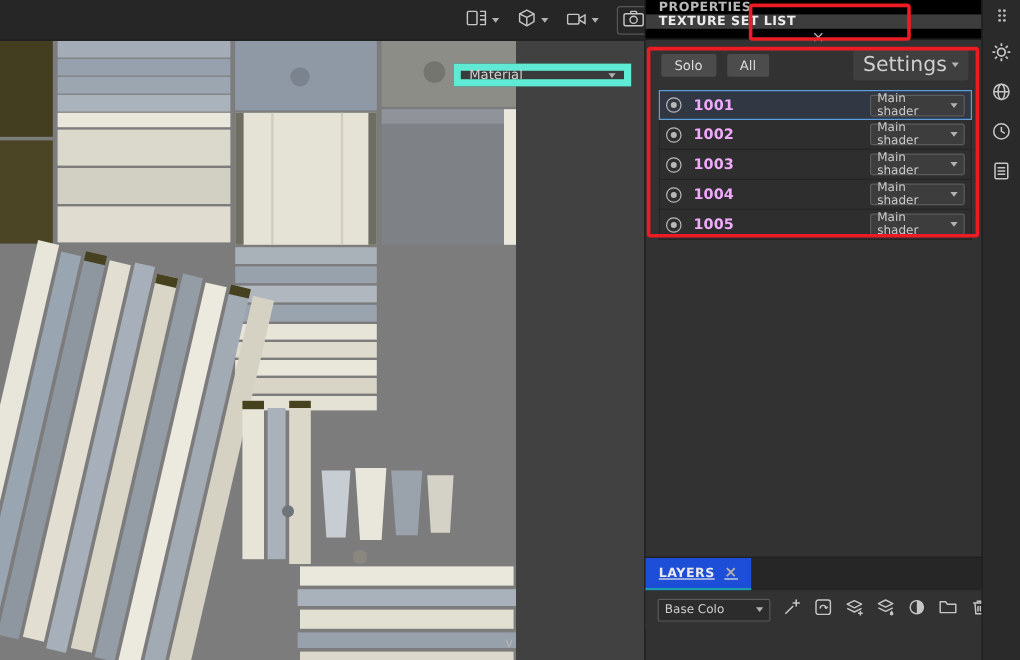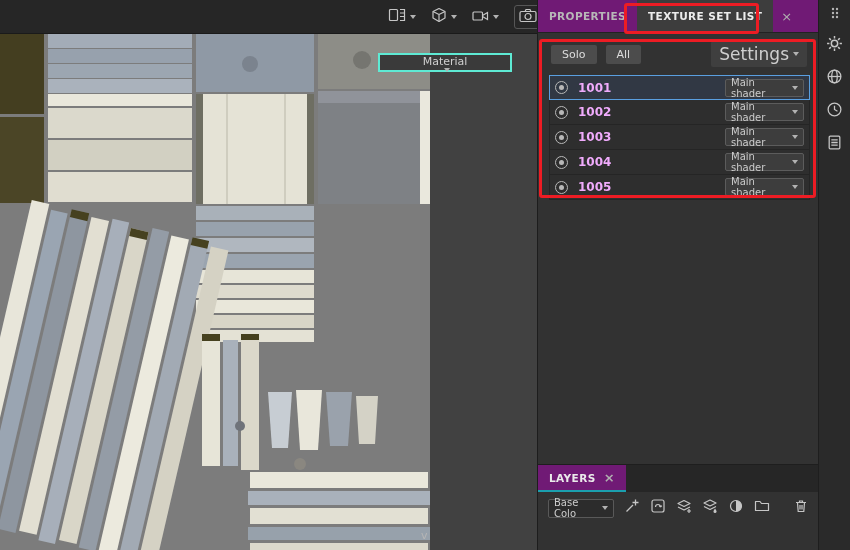--- a/index.html
+++ b/index.html
@@ -10,47 +10,47 @@
   
   .topbar { position:absolute; left:0; top:0; width:537px; height:34px; background:#262626; border-bottom:1px solid #1a1a1a; }
   .tb-group { position:absolute; left:388px; top:0; height:34px; display:flex; align-items:center; gap:15px; }
   .tb-btn { display:flex; align-items:center; cursor:pointer; }
   .caret { width:0; height:0; border-left:3.5px solid transparent; border-right:3.5px solid transparent; border-top:4px solid #b2b2b2; display:inline-block; margin-left:4px; }
   .camera-box { display:flex; align-items:center; justify-content:center; width:28px; height:24px; border:1px solid #565656; border-radius:3px; }
 
   
   .viewport { position:absolute; left:0; top:34px; width:537px; height:516px; background:#414141; overflow:hidden; }
   .uv-wrap { position:absolute; left:0; top:0; width:430px; height:516px; }
-  .material-dd { position:absolute; left:378px; top:19px; width:134px; height:19px; background:#3a3a3a; border:2px solid #5eead4; display:flex; align-items:center; justify-content:space-between; padding:0 7px; font-size:11px; color:#cfcfcf;flex-direction:column; }
+  .material-dd { position:absolute; left:378px; top:19px; width:148px; height:19px; background:#3a3a3a; border:6px solid #5eead4; display:flex; align-items:center; justify-content:space-between; padding:0 7px; font-size:11px; color:#cfcfcf; }
   .gizmo { position:absolute; left:421px; top:495px; font-size:11px; color:#b5b5b5; }
 
   
   .panel { position:absolute; left:537px; top:0; width:281px; height:550px; background:#323232; border-left:1px solid #1d1d1d; }
-  .panel-tabs { position:relative; height:33px; background:#701a75; border-bottom:1px solid #222; display:flex; align-items:stretch; }
+  .panel-tabs { position:relative; height:33px; background:#000000; border-bottom:1px solid #222; display:flex; align-items:stretch;flex-direction:column; }
   .tab { display:flex; align-items:center; padding:0 11px; font-size:10.5px; font-weight:bold; letter-spacing:.4px; color:#b8b8b8; cursor:pointer; white-space:nowrap; }
   .tab.active { background:#3d3d3d; color:#ececec; }
   .close { color:#b0b0b0; font-size:13px; margin-left:8px; align-self:center; cursor:pointer; }
   .controls { display:flex; align-items:center; gap:9px; padding:8px 11px 6px 13px; }
   .btn { background:#4c4c4c; color:#dcdcdc; font-size:11px; padding:3px 11px; border-radius:2px; cursor:pointer; }
   .settings { margin-left:auto; background:#3f3f3f; border-radius:2px; padding:3px 8px; font-size:17px; color:#cfcfcf; display:flex; align-items:center; cursor:pointer; }
 
   .ts-list { margin:2px 8px 0 11px; }
   .ts-row { height:25px; display:flex; align-items:center; background:#2e2e2e; border:1px solid #252525; border-top:none; padding:0 5px; cursor:pointer; }
   .ts-row:first-child { border-top:1px solid #252525; }
   .ts-row.selected { border:1px solid #5a9fe0; background:#313844; }
   .radio { width:13px; height:13px; border:1.5px solid #b8b8b8; border-radius:50%; display:flex; align-items:center; justify-content:center; flex:none; }
   .radio .dot { width:5px; height:5px; background:#b8b8b8; border-radius:50%; }
   .ts-id { margin-left:10px; font-size:12px; font-weight:bold; color:#f0abfc; }
   .shader-dd { margin-left:auto; width:79px; height:18px; background:#3d3d3d; border:1px solid #5c5c5c; border-radius:2px; display:flex; align-items:center; padding:0 5px; font-size:10px; color:#cccccc; cursor:pointer; }
 
   .bottom-tabs { position:absolute; left:0; top:464px; width:281px; height:28px; background:#262626; display:flex; align-items:stretch; border-top:1px solid #1e1e1e; }
   .btab { display:flex; align-items:center; padding:0 11px; font-size:10.5px; font-weight:bold; letter-spacing:.4px; color:#b5b5b5; cursor:pointer; white-space:nowrap; }
-  .btab.active { background:#701a75; color:#eaeaea; border-bottom:2px solid #1b9fae; }
+  .btab.active { background:#1d4ed8; color:#eaeaea; border-bottom:2px solid #1b9fae;text-decoration:underline; }
   .layers-toolbar { position:absolute; left:0; top:492px; width:281px; height:32px; display:flex; align-items:center; gap:10px; padding:0 10px; background:#323232; }
-  .blend-dd { width:66px; height:19px; background:#2c2c2c; border:1px solid #595959; border-radius:2px; display:flex; align-items:center; justify-content:space-between; padding:0 5px; font-size:10px; color:#cccccc; cursor:pointer; flex:none; }
+  .blend-dd { width:94px; height:19px; background:#2c2c2c; border:1px solid #595959; border-radius:2px; display:flex; align-items:center; justify-content:space-between; padding:0 5px; font-size:10px; color:#cccccc; cursor:pointer; flex:none; }
   .lt-icon { display:flex; align-items:center; cursor:pointer; }
   .lt-icon.trash { margin-left:auto; }
 
   
   .dock { position:absolute; left:818px; top:0; width:32px; height:550px; background:#2a2a2a; border-left:1px solid #1e1e1e; display:flex; flex-direction:column; align-items:center; }
   .dock-icon { margin-top:16px; cursor:pointer; display:flex; }
   .dock-icon.menu { margin-top:7px; }
 
   
   .anno { position:absolute; border:3px solid #ed1c24; border-radius:3px; z-index:60; pointer-events:none; }

